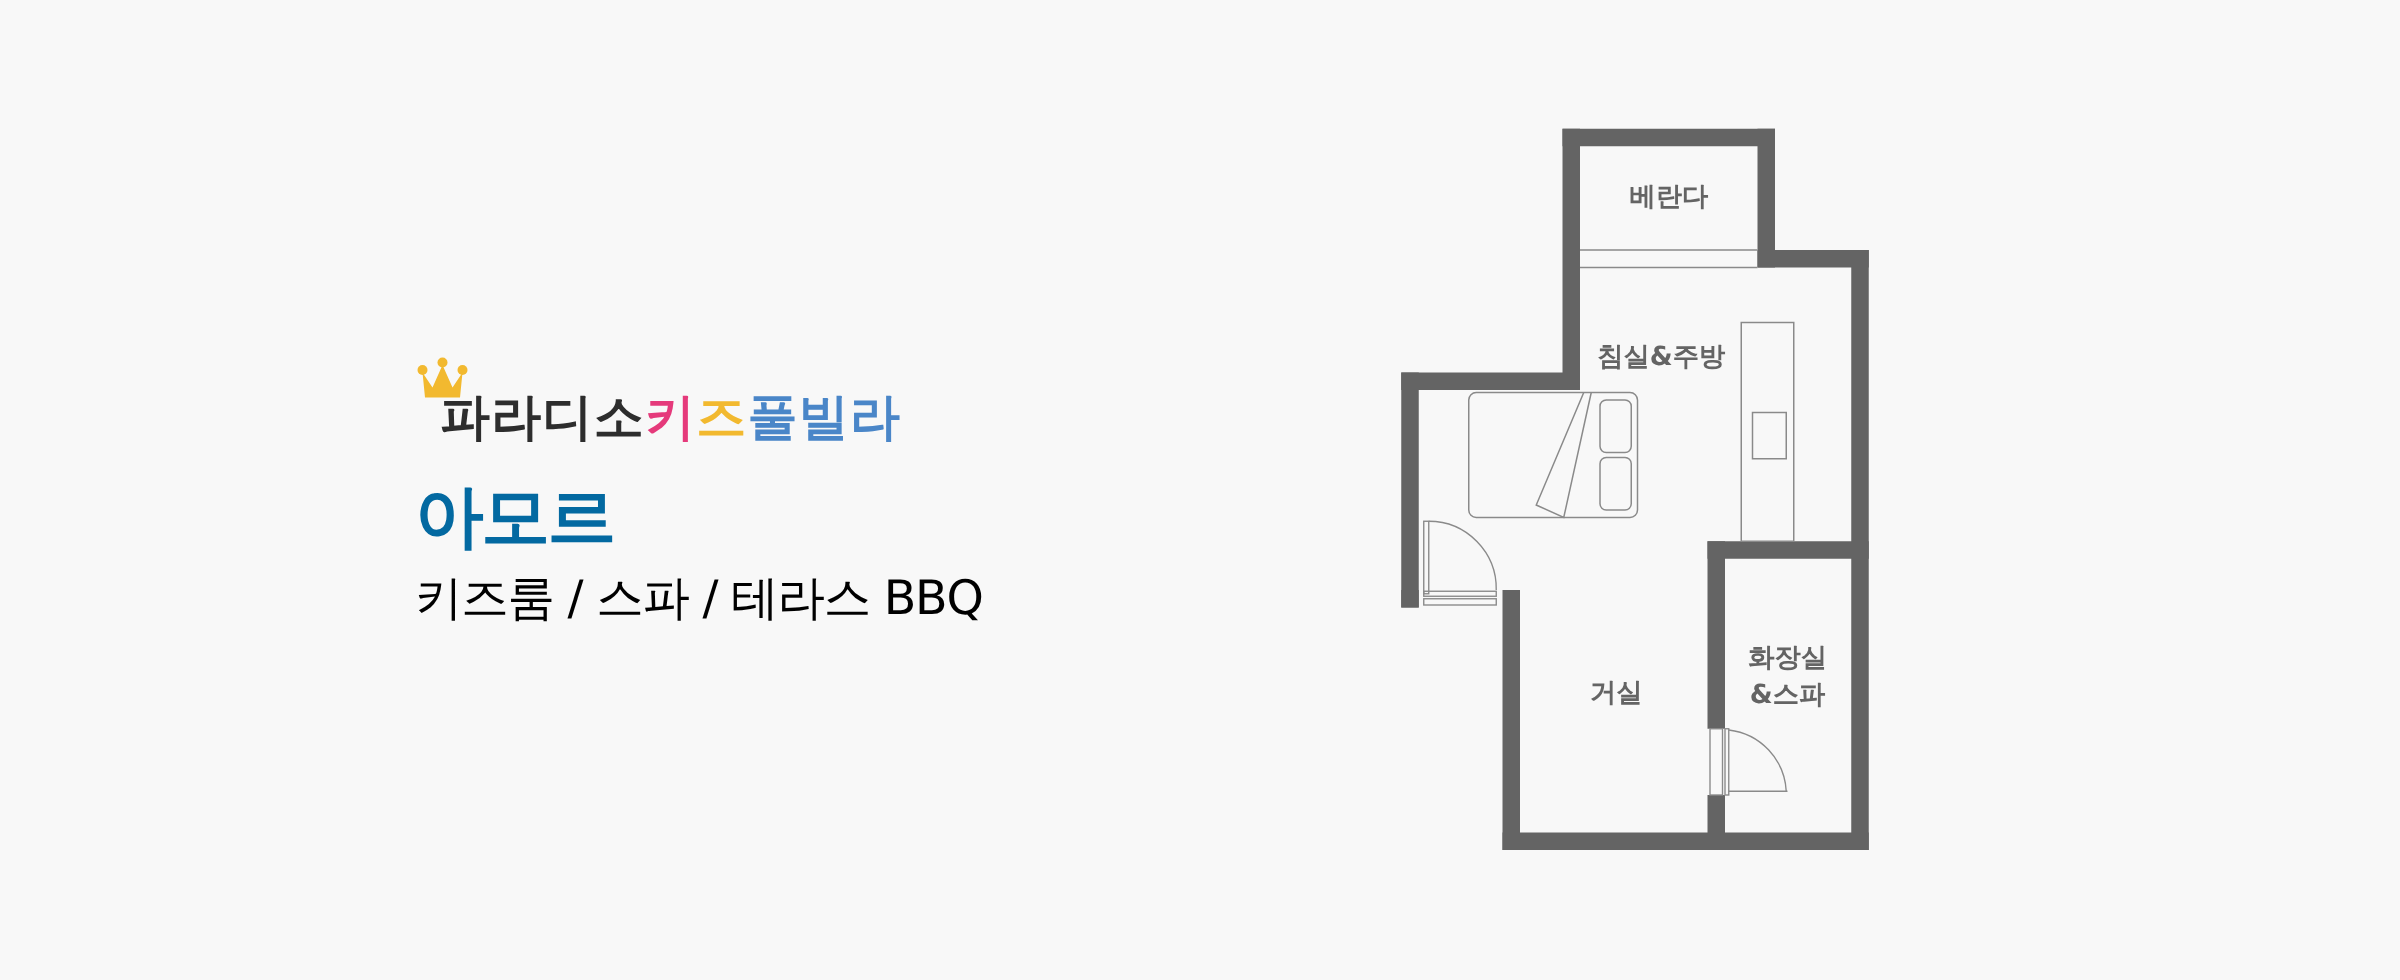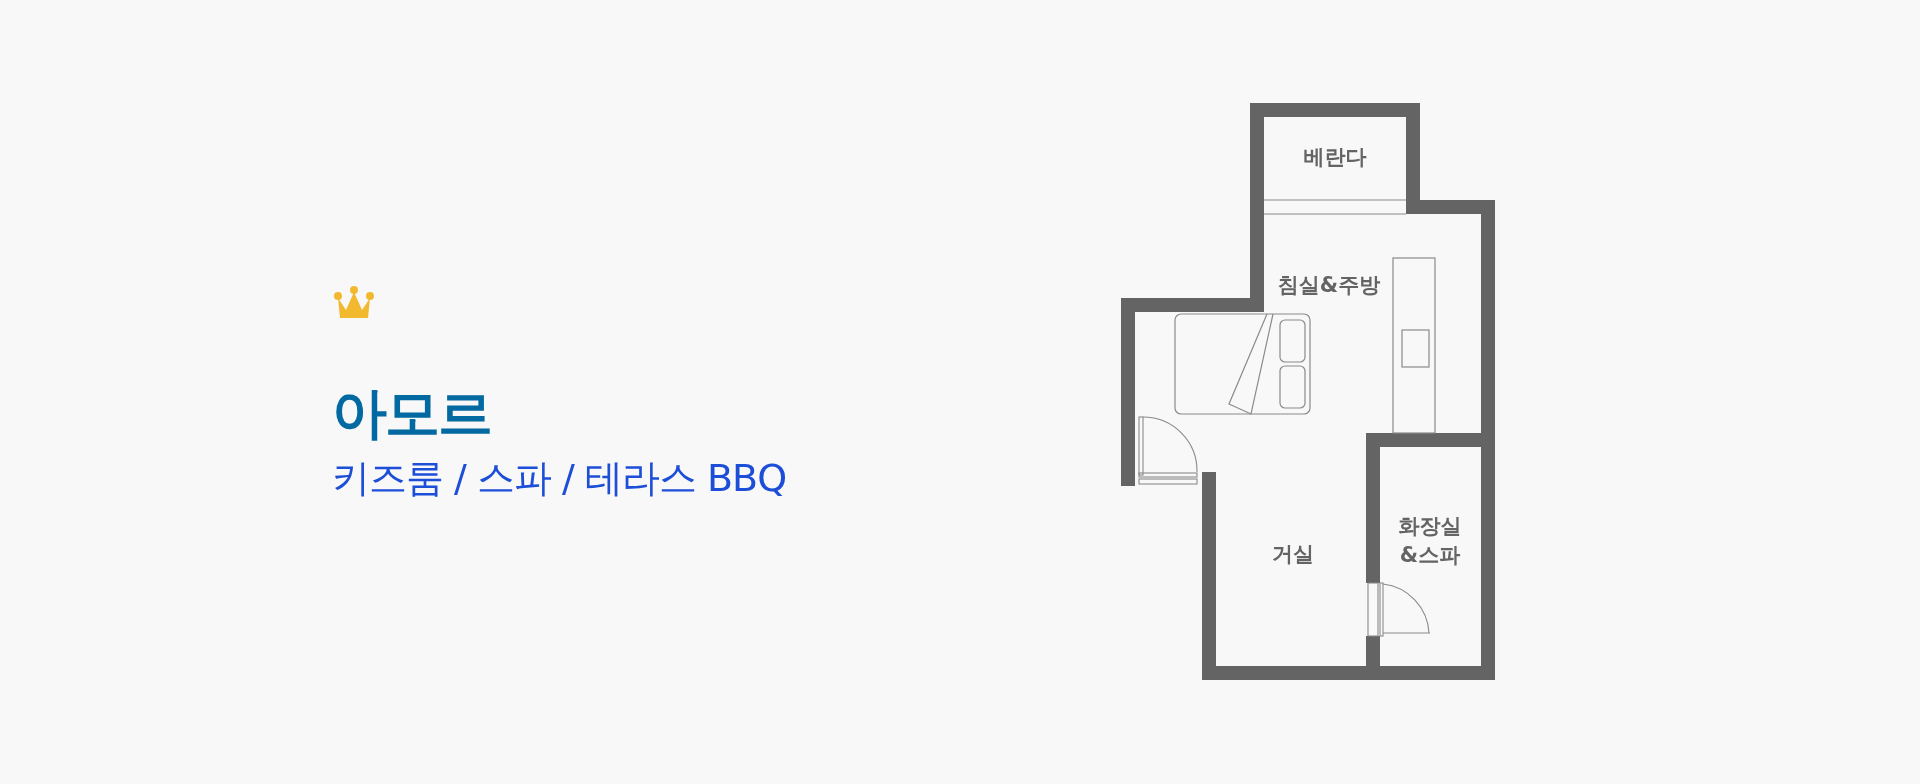--- a/index.html
+++ b/index.html
@@ -14,38 +14,41 @@
   .brand-text {
     position:absolute; left:20px; top:26px; font-size:40px; font-weight:bold; letter-spacing:1px;
     line-height:48px; white-space:nowrap;
   }
   .brand-text span { display:inline-block; }
   .title {
     position:absolute; left:332px; top:382px; font-size:55px; font-weight:bold; color:#0369a1;
     line-height:62px; letter-spacing:-2px;
   }
   .subtitle {
-    position:absolute; left:332px; top:455px; font-size:38px; color:#1d4ed8; line-height:46px;
+    position:absolute; left:332px; top:455px; font-size:38px; color:#000000; line-height:46px;
     letter-spacing:-1px;
   }
   .plan { position:absolute; left:0; top:0; }
   .room-label {
     font-family:"DejaVu Sans","Liberation Sans",sans-serif; font-weight:bold; font-size:21px; fill:#646464;
   }
 </style>
 </head>
 <body>
 
 <div class="brand">
   <svg class="crown" width="44" height="36" viewBox="0 0 44 36">
     <path d="M6 14 L14 26 L22 8 L30 26 L38 14 L36 34 L8 34 Z" fill="#f2b92f"></path>
     <circle cx="6" cy="12" r="4" fill="#f2b92f"></circle>
     <circle cx="22" cy="6" r="4" fill="#f2b92f"></circle>
     <circle cx="38" cy="12" r="4" fill="#f2b92f"></circle>
   </svg>
+  <div class="brand-text">
+    <span style="color:#2d2d2d">파라디소</span><span style="color:#e53a7b">키</span><span style="color:#f2b92f">즈</span><span style="color:#4a86c8">풀빌라</span>
+  </div>
 </div>
 
 <div class="title">아모르</div>
 <div class="subtitle">키즈룸 / 스파 / 테라스 BBQ</div>
 
 <svg class="plan" width="1920" height="784" viewBox="0 0 1920 784">
   <g fill="#646464">
 
     <rect x="1250" y="103" width="170" height="14"></rect>
 

